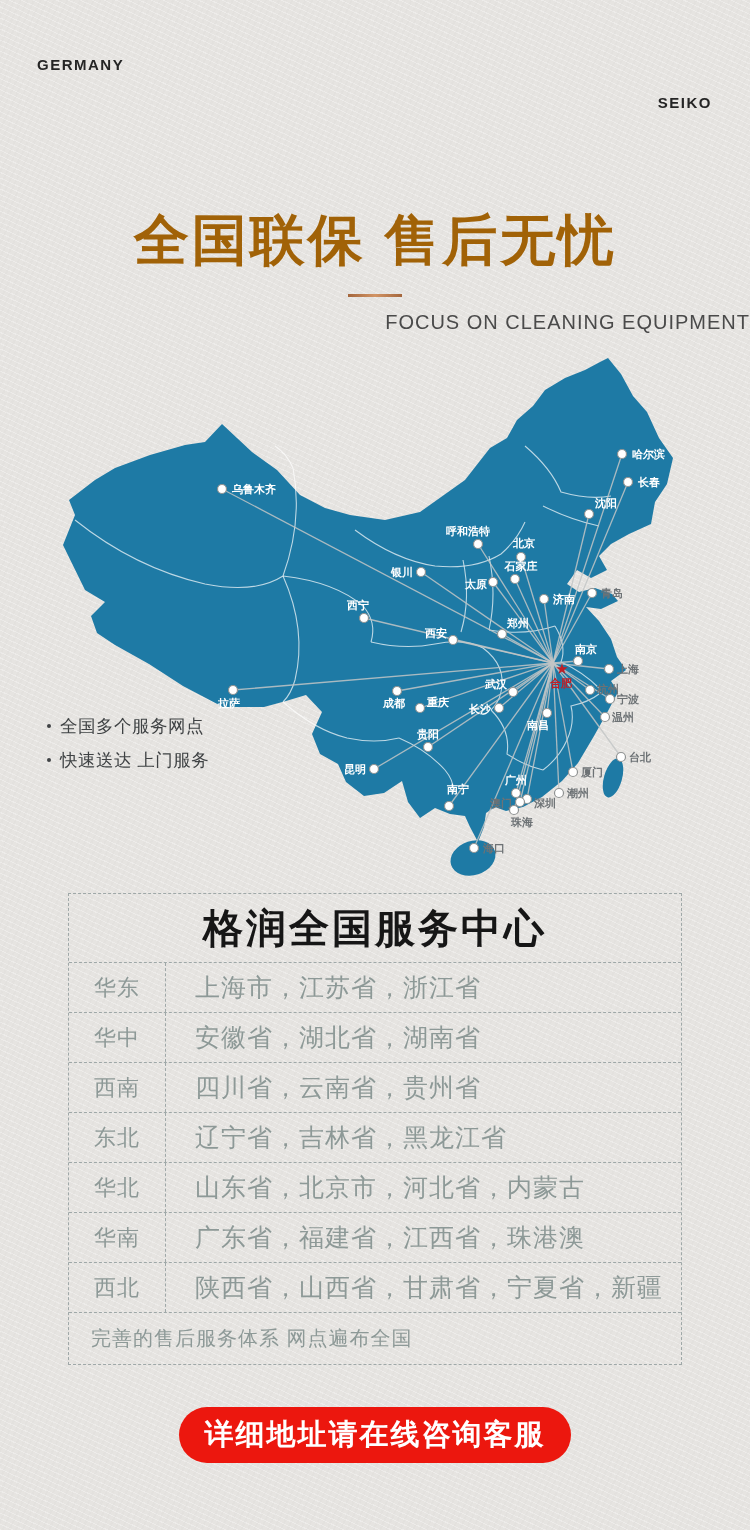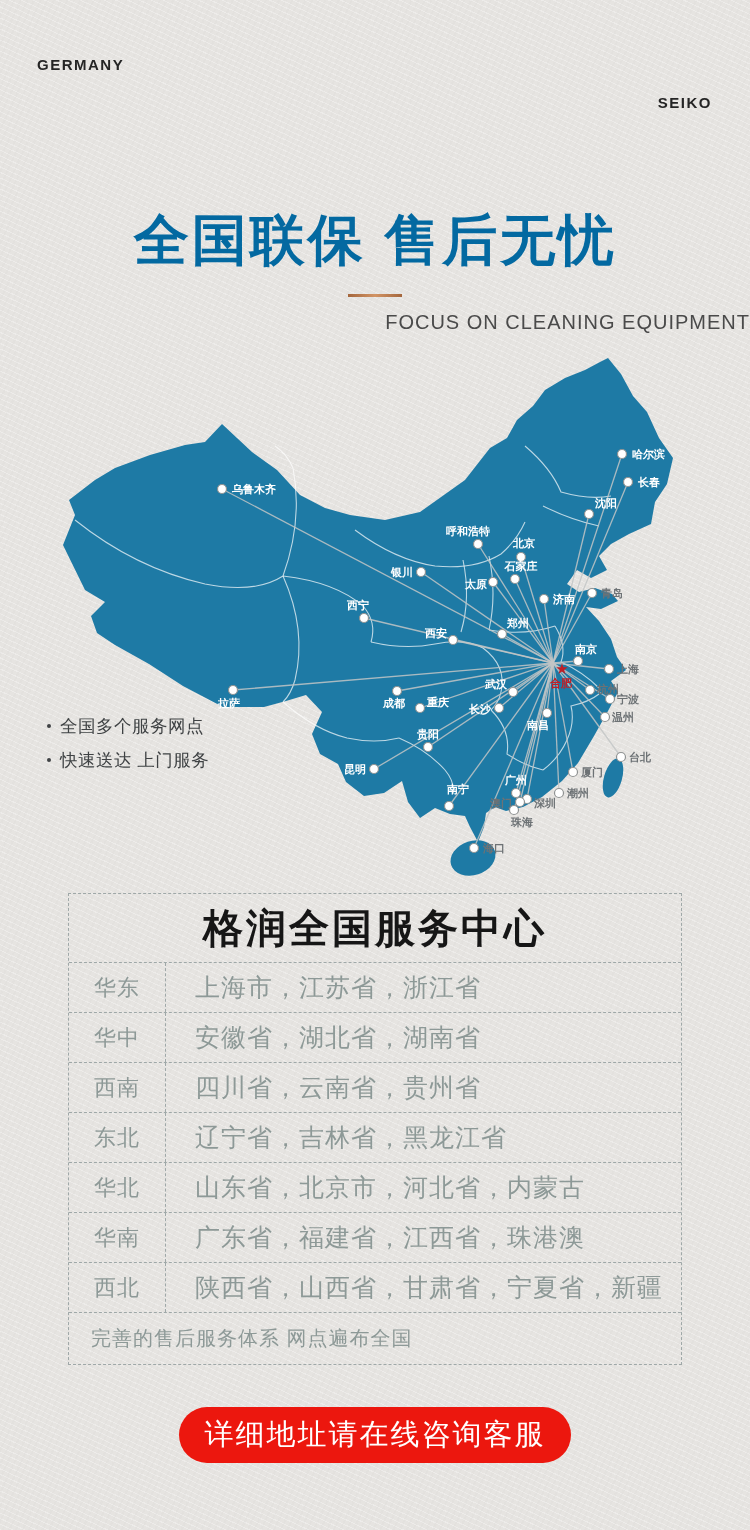--- a/index.html
+++ b/index.html
@@ -19,21 +19,21 @@
   }
   .brand-left{left:37px;}
   .brand-right{right:38px;margin-top:38px;}
   .copper-line{
     position:absolute;top:64px;left:37px;right:37px;height:5px;
     background:linear-gradient(90deg,#a4663c 0%,#c98f61 16%,#b272466 0,#b57549 45%,#dca77a 74%,#a4663c 100%);
   }
 
   .page-title{
     position:absolute;top:204px;left:0;width:100%;margin:0;
-    text-align:center;font-size:55px;font-weight:bold;color:#0369a1;letter-spacing:3px;
+    text-align:center;font-size:55px;font-weight:bold;color:#a16207;letter-spacing:3px;
   }
   .title-divider{
     position:absolute;top:294px;left:50%;transform:translateX(-50%);
     width:54px;height:3px;background:linear-gradient(90deg,#a4663c,#d29465,#a4663c);
   }
   .subtitle{
     position:absolute;top:311px;left:0;width:100%;
     text-align:right;font-size:20px;color:#4a4a4a;letter-spacing:1px;
   }
 
@@ -67,21 +67,21 @@
     display:flex;align-items:center;padding-left:29px;font-size:25px;letter-spacing:1px;
   }
   .t-foot{
     height:51px;display:flex;align-items:center;padding-left:22px;
     font-size:20px;letter-spacing:1px;
   }
 
   .cta{
     position:absolute;top:1407px;left:179px;width:392px;height:56px;
     border:none;border-radius:28px;background:#ec170e;
-    color:#ffffff;font-size:29px;font-weight:normal;letter-spacing:2px;
+    color:#ffffff;font-size:29px;font-weight:bold;letter-spacing:2px;
     font-family:inherit;cursor:pointer;display:flex;align-items:center;justify-content:center;
   }
 </style>
 </head>
 <body>
 
 <div class="page">
 
   <span class="brand-left">GERMANY</span>
   <span class="brand-right">SEIKO</span>

